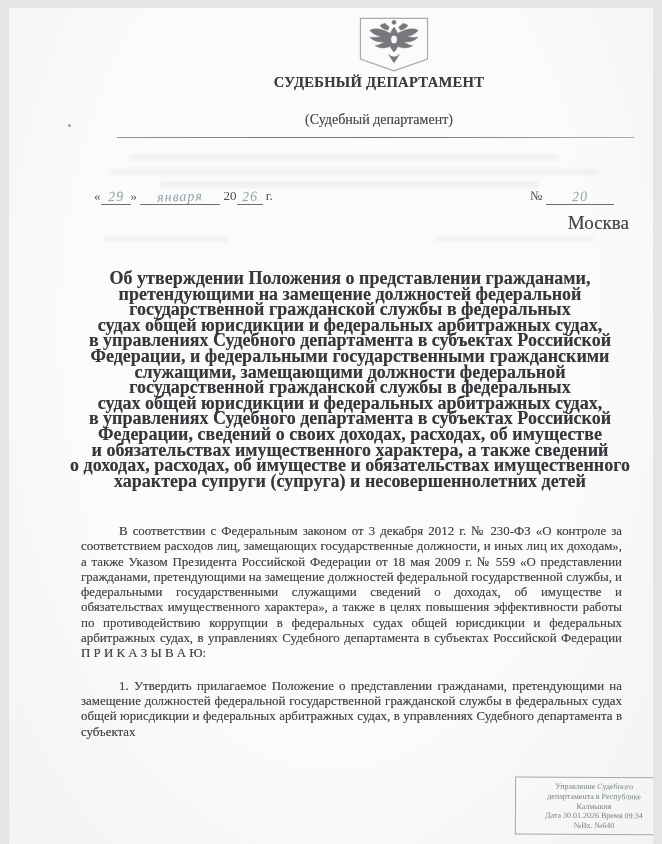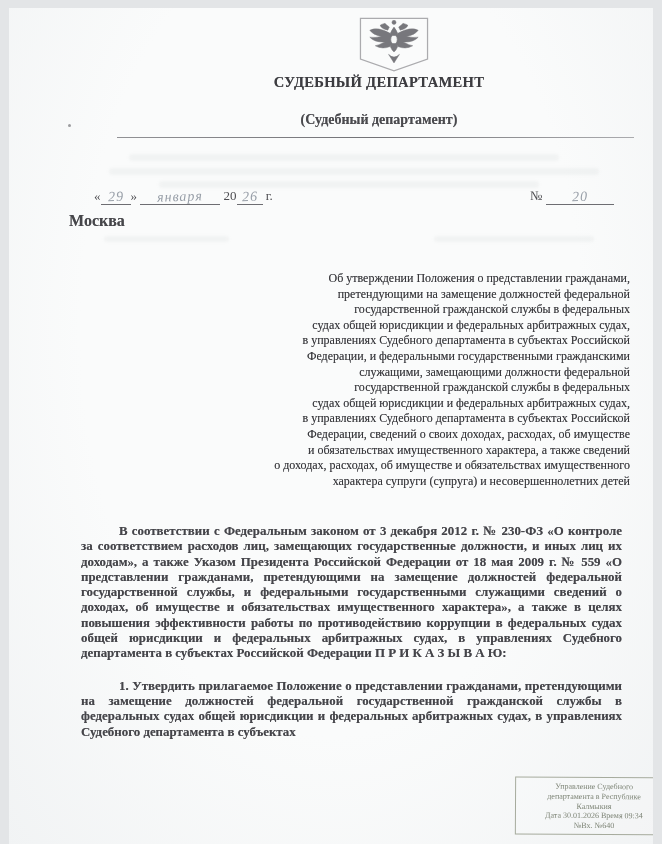--- a/index.html
+++ b/index.html
@@ -5,21 +5,21 @@
   html,body { margin:0; padding:0; background:#e3e5e7; }
   .paper {
     position:relative;
     width:644px; height:844px;
     margin:8px auto;
     background: radial-gradient(ellipse at 50% 38%, #fafbfb 55%, #f1f3f4 100%);
     overflow:hidden;
     font-family:"Liberation Serif","DejaVu Serif",serif;
     color:#414141;
   }
-  .soft { text-shadow:0 0 0.6px rgba(70,70,75,0.55);font-weight:bold; }
+  .soft { text-shadow:0 0 0.6px rgba(70,70,75,0.55); }
 
   
   .emblem { position:absolute; left:346px; top:8px; width:78px; height:58px; }
   .org {
     position:absolute; left:90px; top:66px; width:560px;
     text-align:center; font-weight:bold; font-size:14.6px; line-height:16.8px;
     letter-spacing:0.3px; color:#3c3c40;
   }
   .org-short {
     position:absolute; left:90px; top:104px; width:560px;
@@ -45,27 +45,27 @@
     border-bottom:1px solid #6d6d72; padding:0 2px 0;
   }
   .hand {
     font-style:italic; color:#989fa8; font-size:14px; letter-spacing:1px;
     display:inline-block; transform:rotate(-2deg) translateY(1px);
   }
   .w-day{min-width:26px;} .w-month{min-width:76px;} .w-year{min-width:22px;} .w-num{min-width:64px;}
 
   .city {
     position:absolute; left:60px; top:204px; width:560px;
-    text-align:left; font-size:16px; color:#46464a;
+    text-align:right; font-size:19px; color:#46464a;
   }
 
   
   .title {
     position:absolute; left:61px; top:263px; width:560px;
-    text-align:right; font-weight:normal; font-size:12px; line-height:15.6px;
+    text-align:center; font-weight:bold; font-size:18px; line-height:15.6px;
     color:#38383c;
   }
 
   
   .body-text { position:absolute; left:72px; top:516px; width:541px; }
   .body-text p {
     margin:0 0 17px 0; text-align:justify; text-indent:38px;
     font-size:12.9px; line-height:15.3px; color:#45454a;
   }
 

